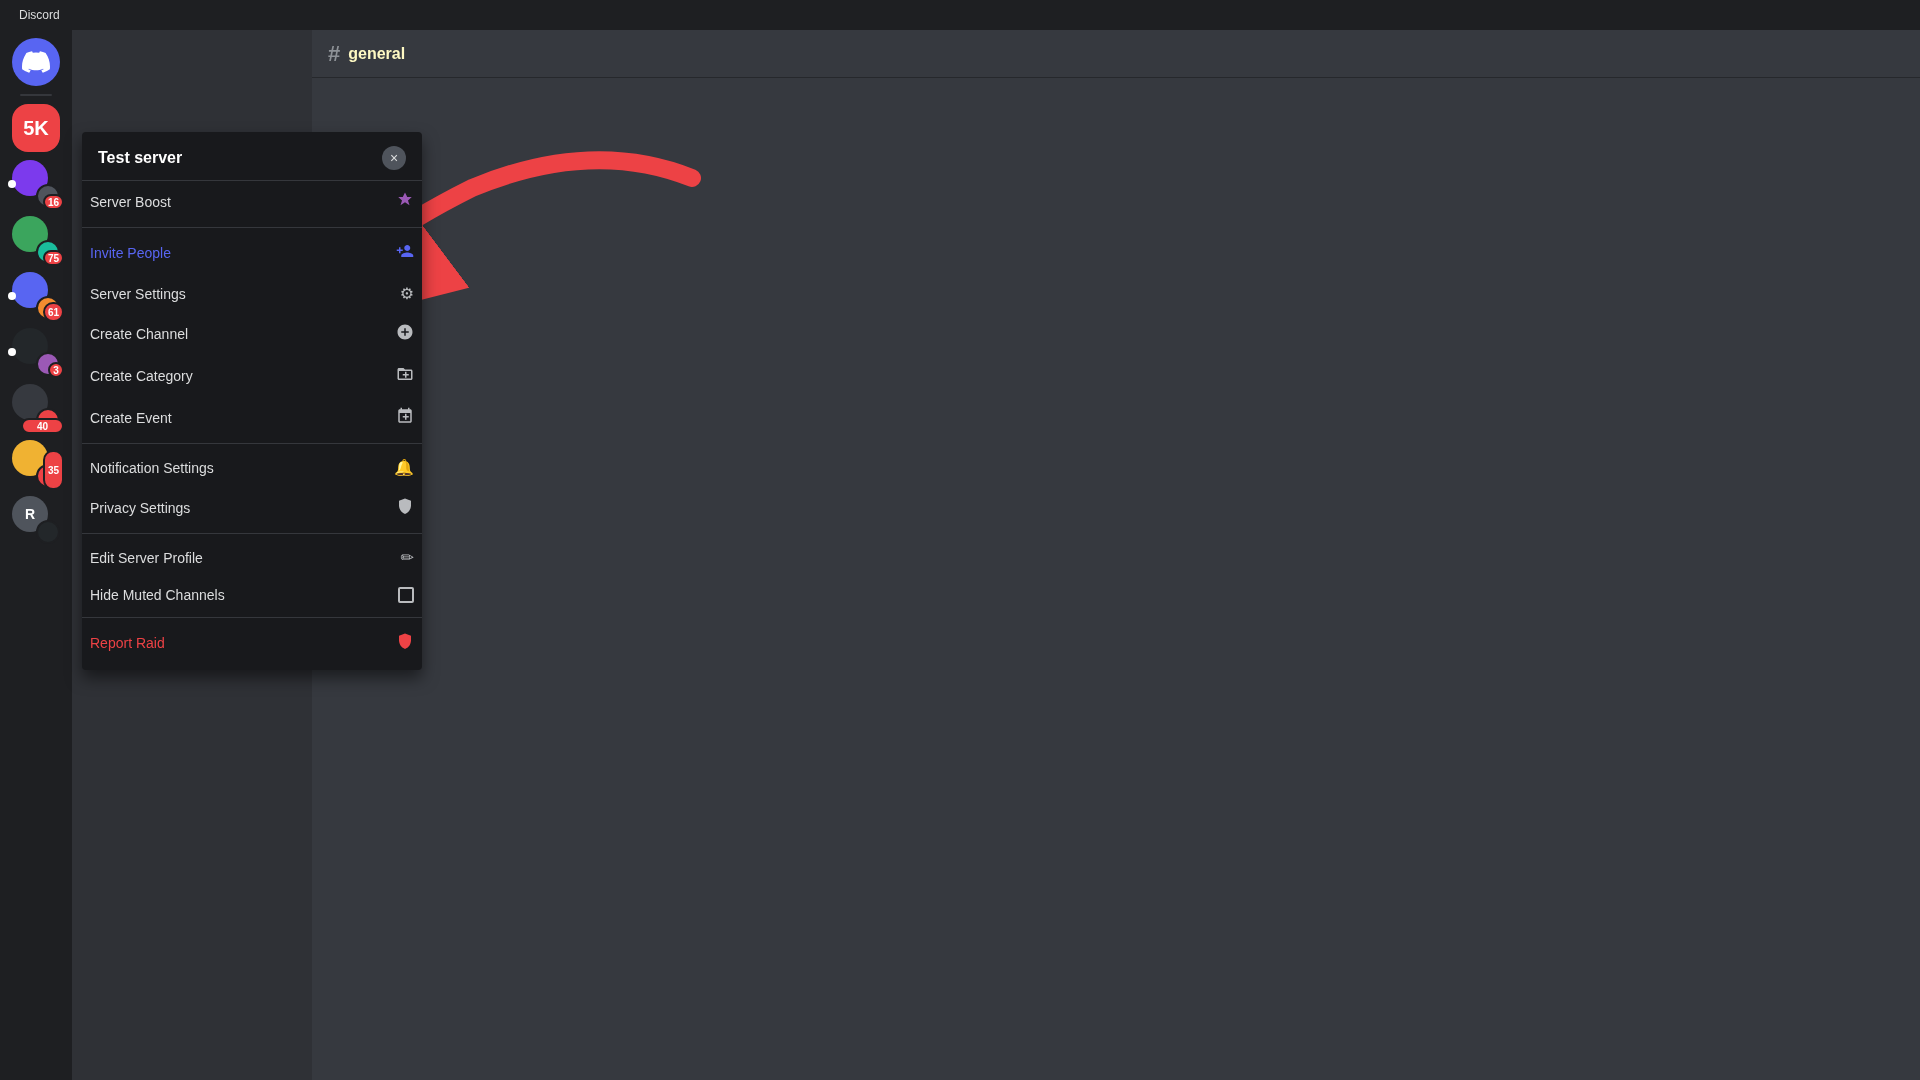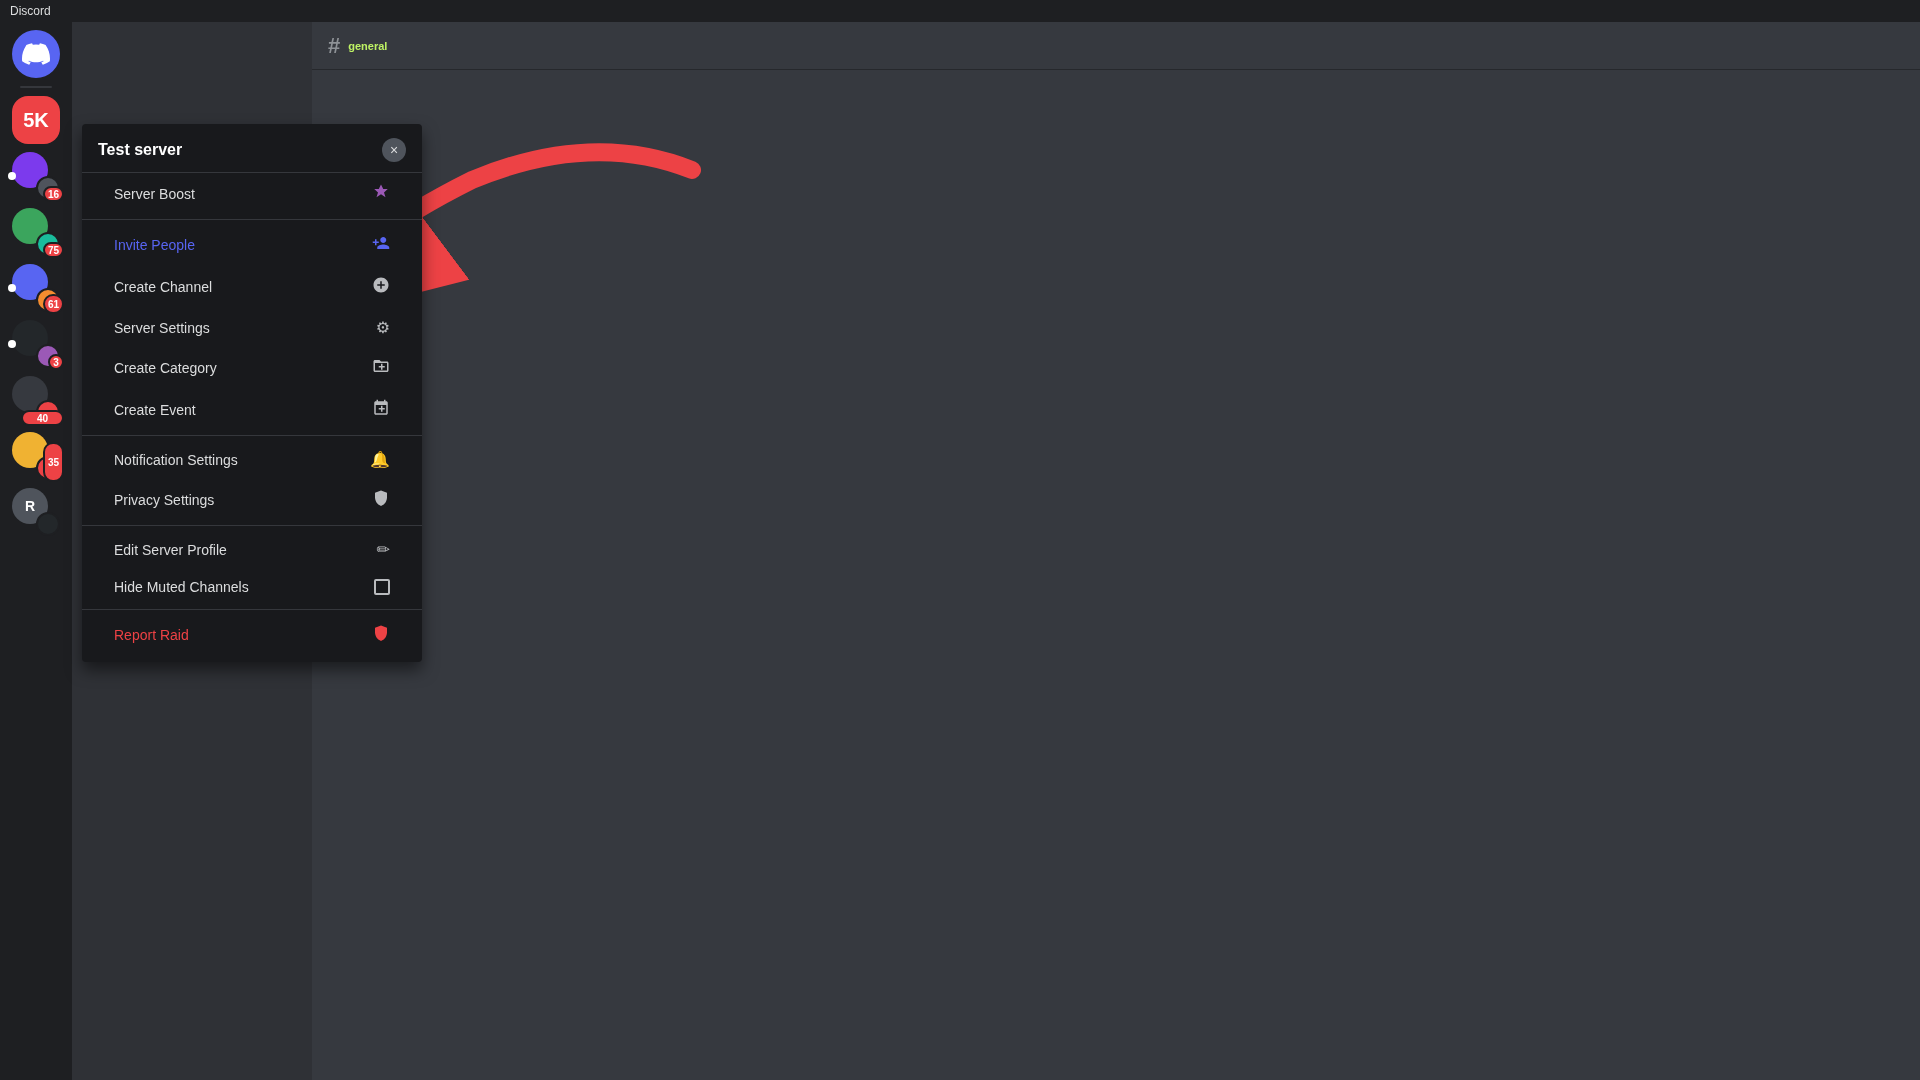--- a/index.html
+++ b/index.html
@@ -8,25 +8,25 @@
       height: 1080px;
       background: #36393f;
       font-family: 'Segoe UI', Arial, sans-serif;
       overflow: hidden;
       display: flex;
       flex-direction: column;
     }
 
     
     .title-bar {
-      height: 22px;
+      height: 30px;
       background: #1e1f22;
       display: flex;
       align-items: center;
-      padding: 0 10px;
+      padding: 0 19px;
     }
     .title-bar-text {
       color: #dcddde;
       font-size: 12px;
     }
 
     
     .app-layout {
       display: flex;
       flex: 1;
@@ -144,21 +144,21 @@
       justify-content: center;
       cursor: pointer;
       color: #dcddde;
       font-size: 14px;
     }
 
     .menu-item {
       display: flex;
       align-items: center;
       justify-content: space-between;
-      padding: 10px 32px;
+      padding: 10px 8px;
       cursor: pointer;
       color: #dcddde;
       font-size: 14px;
       font-weight: 500;
     }
 
     .menu-item.invite-people {
       color: #5865f2;
     }
 
@@ -204,22 +204,22 @@
       gap: 8px;
     }
 
     .channel-header-hash {
       color: #8e9297;
       font-size: 22px;
       font-weight: 700;
     }
 
     .channel-header-name {
-      color: #bef264;
-      font-size: 11px;
+      color: #fef9c3;
+      font-size: 16px;
       font-weight: 700;
       text-align: center;
     }
     .circle-purple { background: #9b59b6; }
   </style>
 </head>
 <body>
 
 <div class="title-bar">
   <span class="title-bar-text">Discord</span>
@@ -313,31 +313,31 @@
       <div class="menu-item invite-people">
         <span style="color:#5865f2;">Invite People</span>
         <span class="menu-item-icon" style="color:#5865f2;">
           <svg width="18" height="18" viewBox="0 0 24 24" fill="#5865f2">
             <path d="M15 12c2.21 0 4-1.79 4-4s-1.79-4-4-4-4 1.79-4 4 1.79 4 4 4zm-9-2V7H4v3H1v2h3v3h2v-3h3v-2H6zm9 4c-2.67 0-8 1.34-8 4v2h16v-2c0-2.66-5.33-4-8-4z"></path>
           </svg>
         </span>
       </div>
 
       <div class="menu-item">
+        <span>Server Settings</span>
+        <span class="menu-item-icon">⚙</span>
+      </div>
+
+      <div class="menu-item">
         <span>Create Channel</span>
         <span class="menu-item-icon">
           <svg width="18" height="18" viewBox="0 0 24 24" fill="#b9bbbe">
             <path d="M12 2C6.48 2 2 6.48 2 12s4.48 10 10 10 10-4.48 10-10S17.52 2 12 2zm5 11h-4v4h-2v-4H7v-2h4V7h2v4h4v2z"></path>
           </svg>
         </span>
-      </div>
-
-      <div class="menu-item">
-        <span>Server Settings</span>
-        <span class="menu-item-icon">⚙</span>
       </div>
 
       <div class="menu-item">
         <span>Create Category</span>
         <span class="menu-item-icon">
           <svg width="18" height="18" viewBox="0 0 24 24" fill="#b9bbbe">
             <path d="M20 6h-8l-2-2H4c-1.1 0-2 .9-2 2v12c0 1.1.9 2 2 2h16c1.1 0 2-.9 2-2V8c0-1.1-.9-2-2-2zm0 12H4V8h16v10zm-8-1h2v-3h3v-2h-3V9h-2v3H9v2h3z"></path>
           </svg>
         </span>
       </div>

